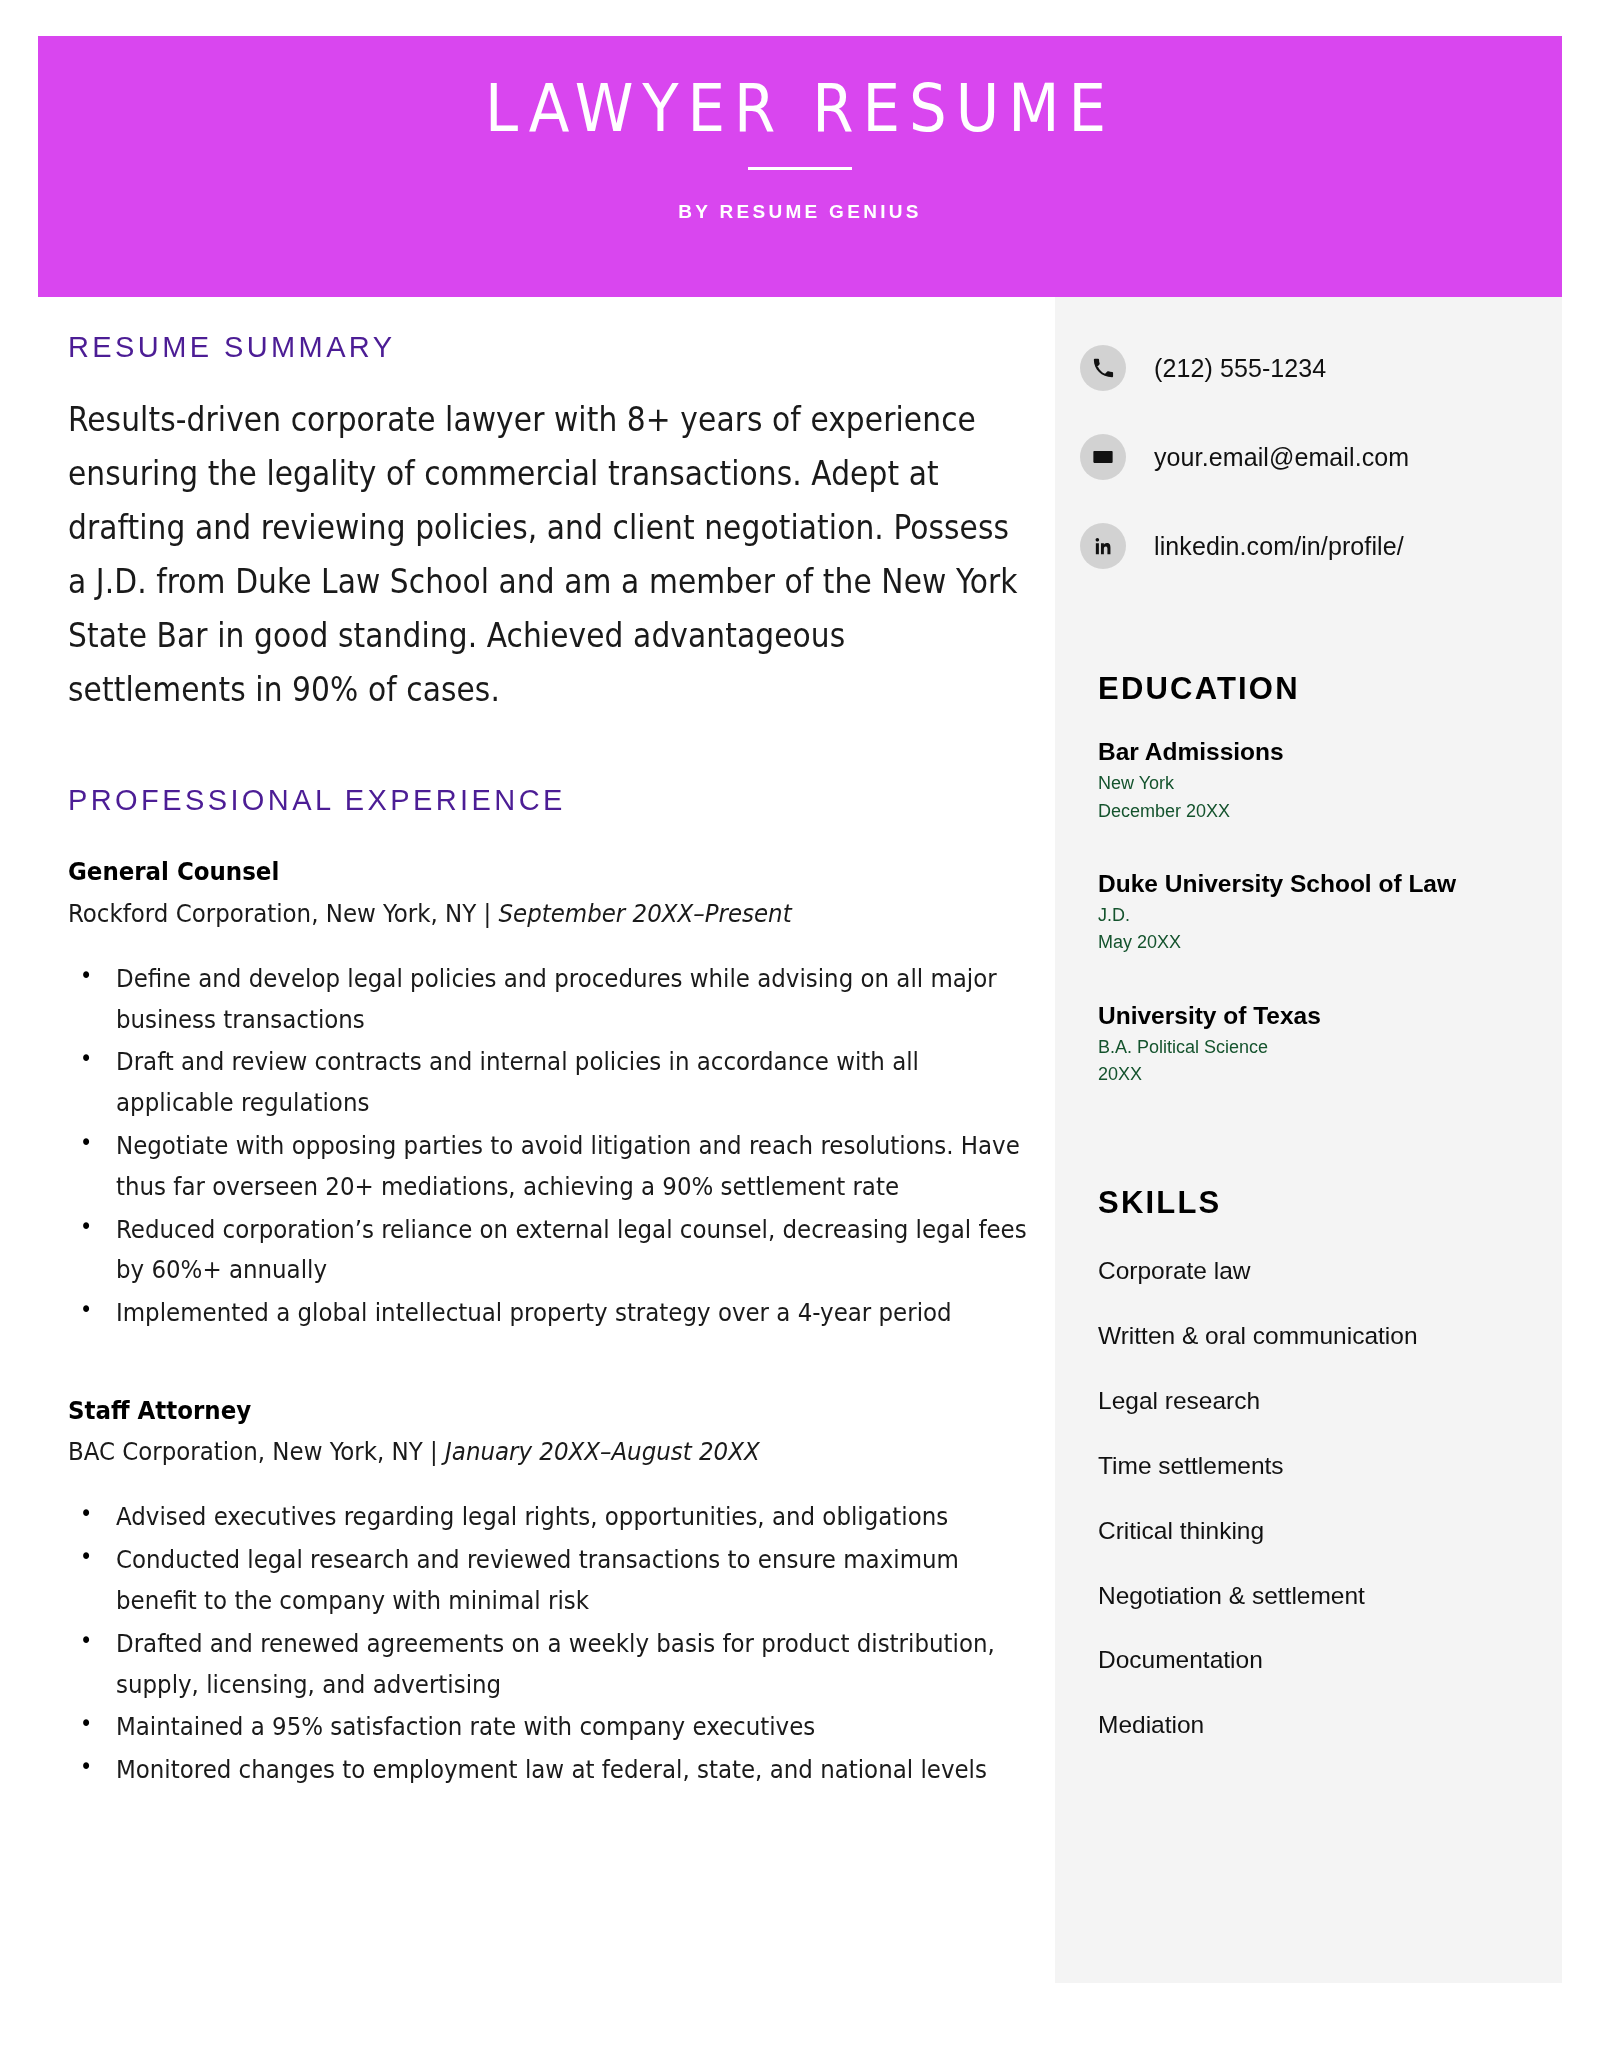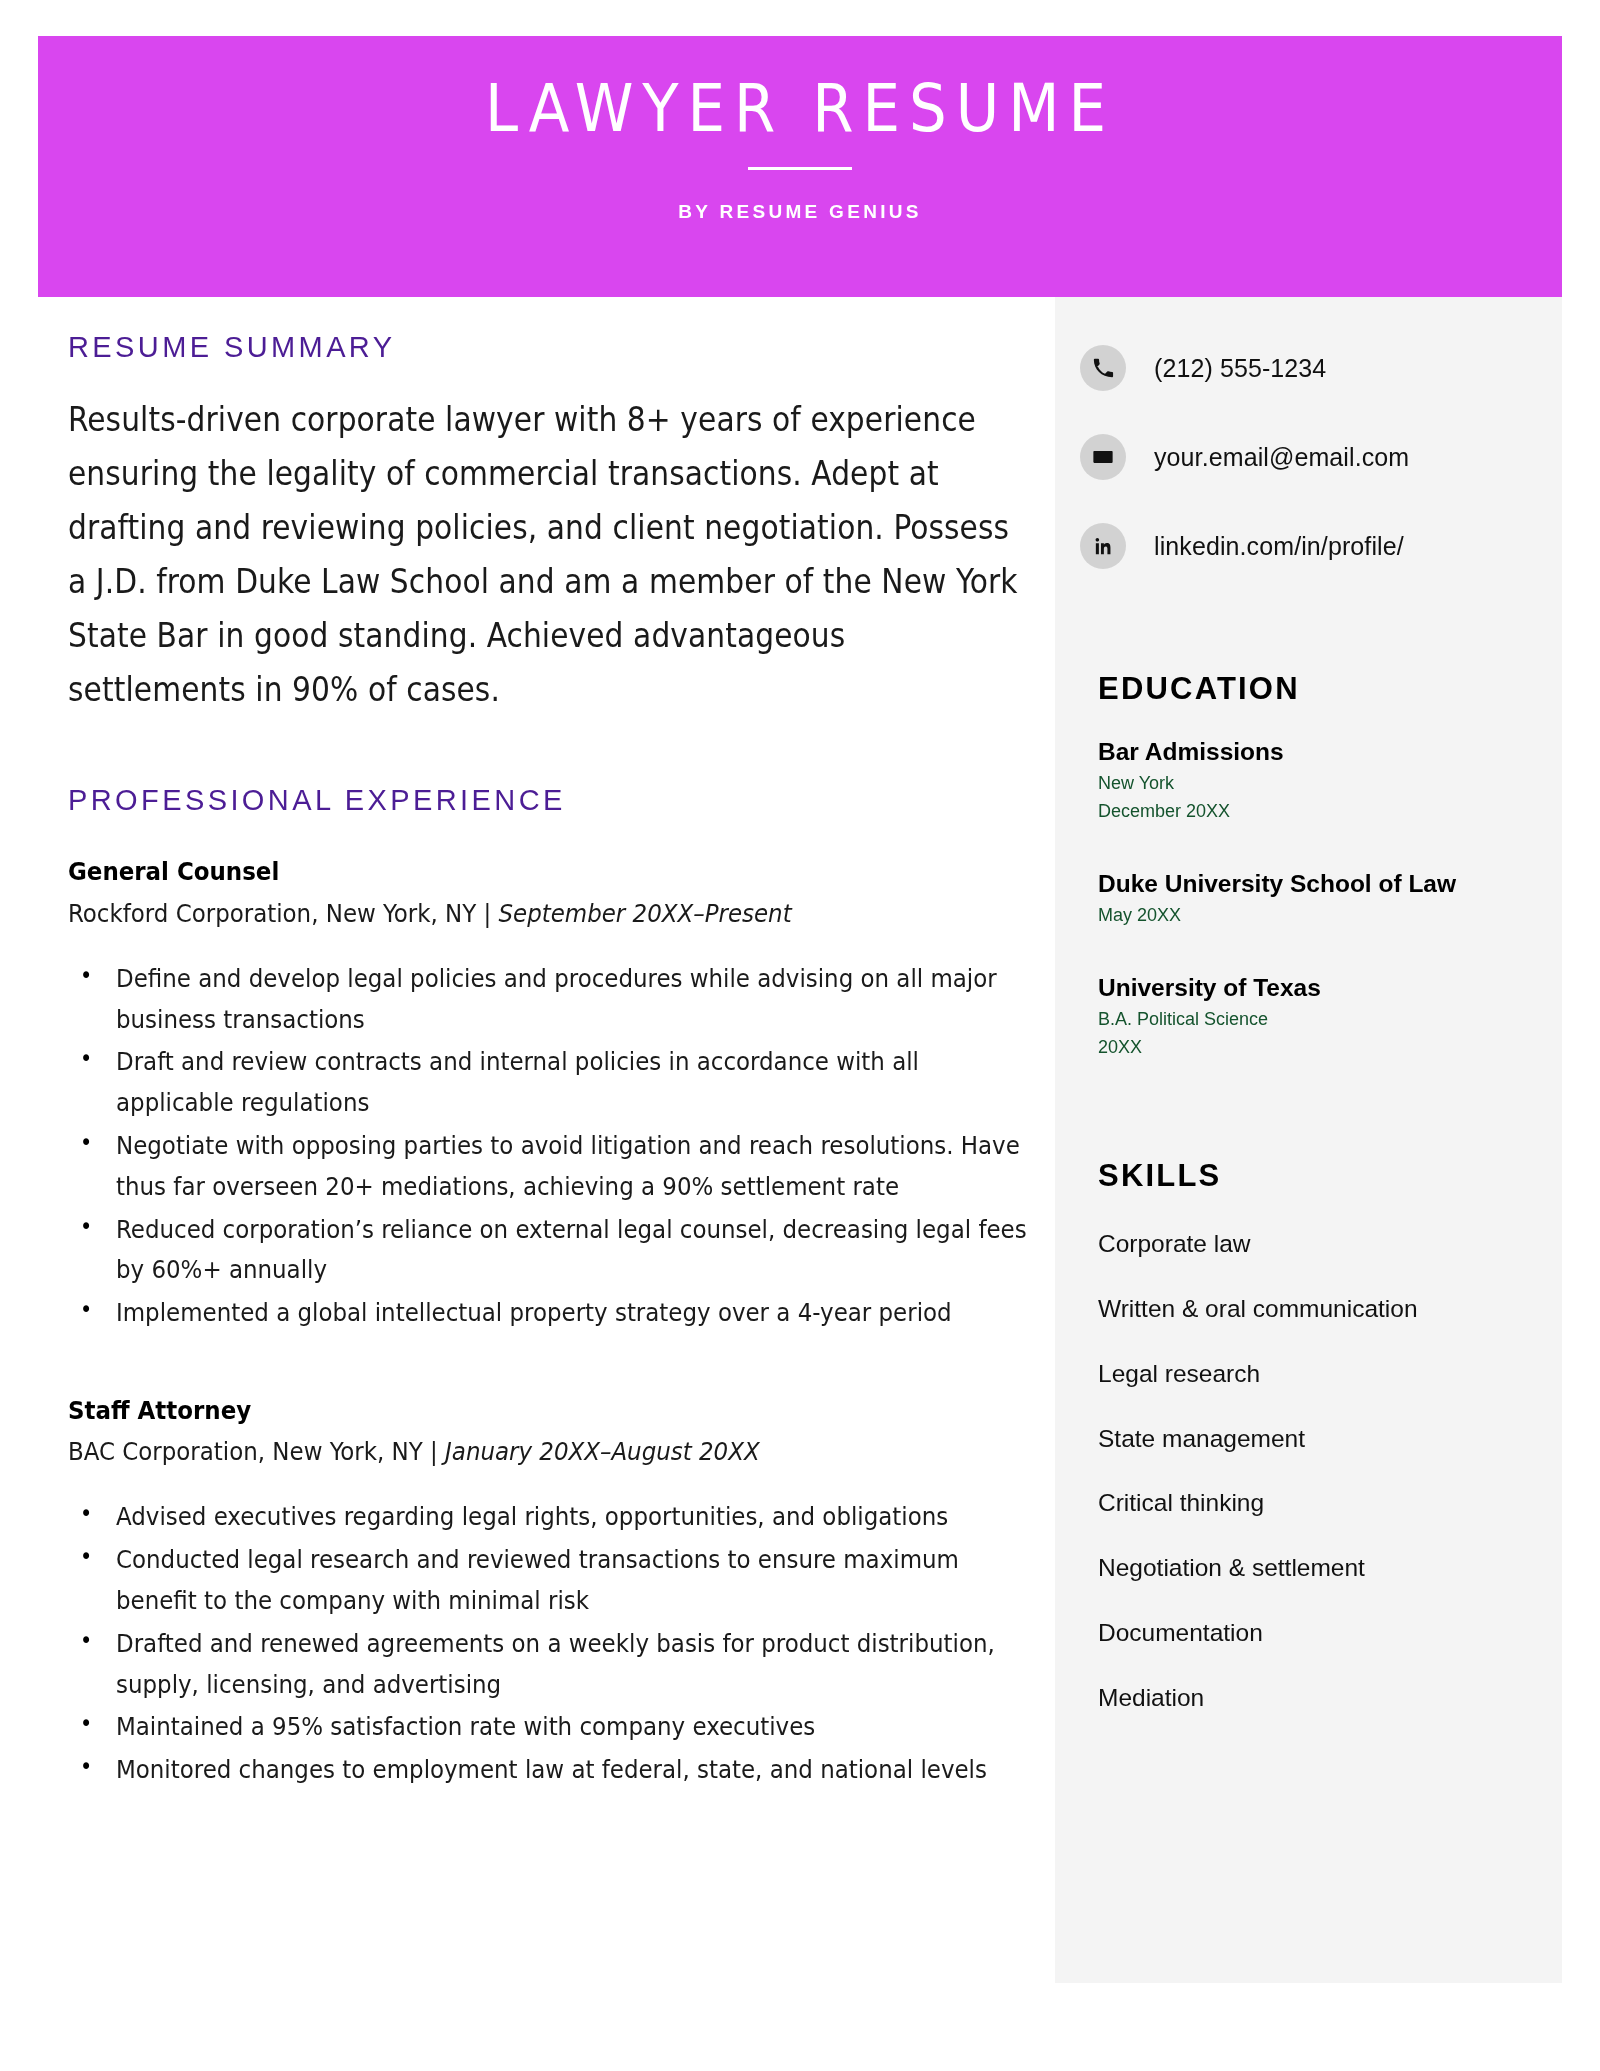--- a/index.html
+++ b/index.html
@@ -340,36 +340,37 @@
     <h2 class="sb-heading">EDUCATION</h2>
 
     <div class="edu-group">
       <div class="edu-school">Bar Admissions</div>
       <div class="edu-line">New York</div>
       <div class="edu-line">December 20XX</div>
     </div>
 
     <div class="edu-group spaced">
       <div class="edu-school">Duke University School of Law</div>
+      <div class="edu-line">J.D.</div>
       <div class="edu-line">May 20XX</div>
     </div>
 
     <div class="edu-group spaced">
       <div class="edu-school">University of Texas</div>
       <div class="edu-line">B.A. Political Science</div>
       <div class="edu-line">20XX</div>
     </div>
 
     <div class="skills-wrap">
       <h2 class="sb-heading">SKILLS</h2>
       <ul class="skills-list">
         <li>Corporate law</li>
         <li>Written &amp; oral communication</li>
         <li>Legal research</li>
-        <li>State management</li>
+        <li>Time settlements</li>
         <li>Critical thinking</li>
         <li>Negotiation &amp; settlement</li>
         <li>Documentation</li>
         <li>Mediation</li>
       </ul>
     </div>
 
   </div>
 
 </div>

